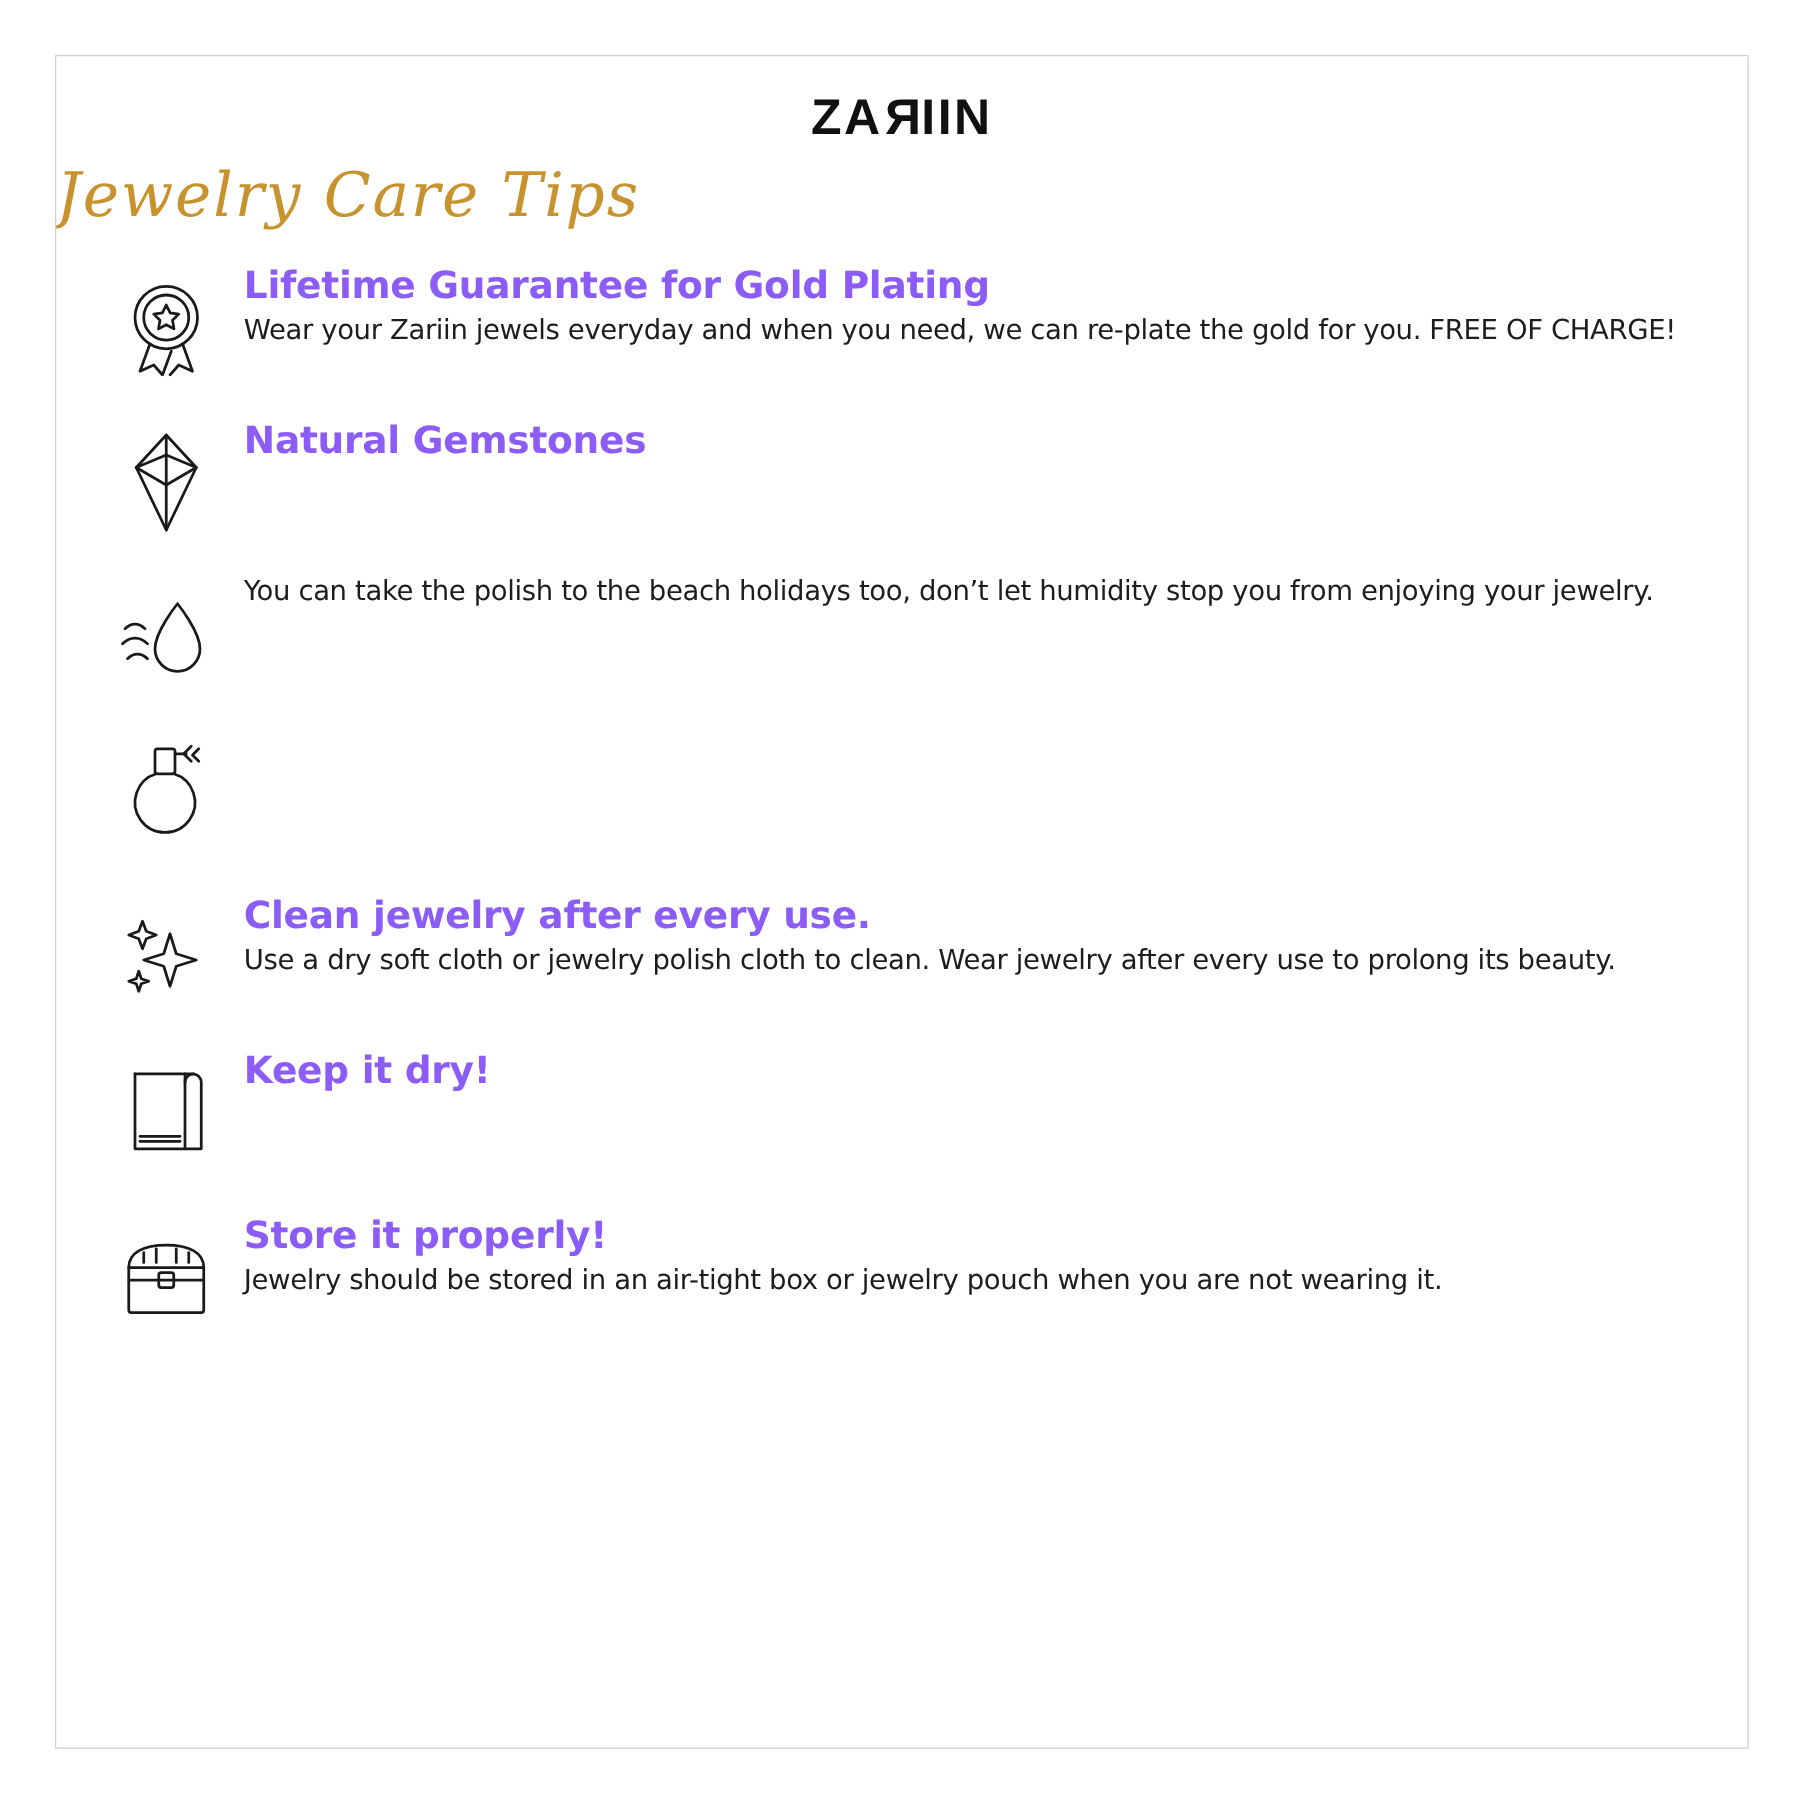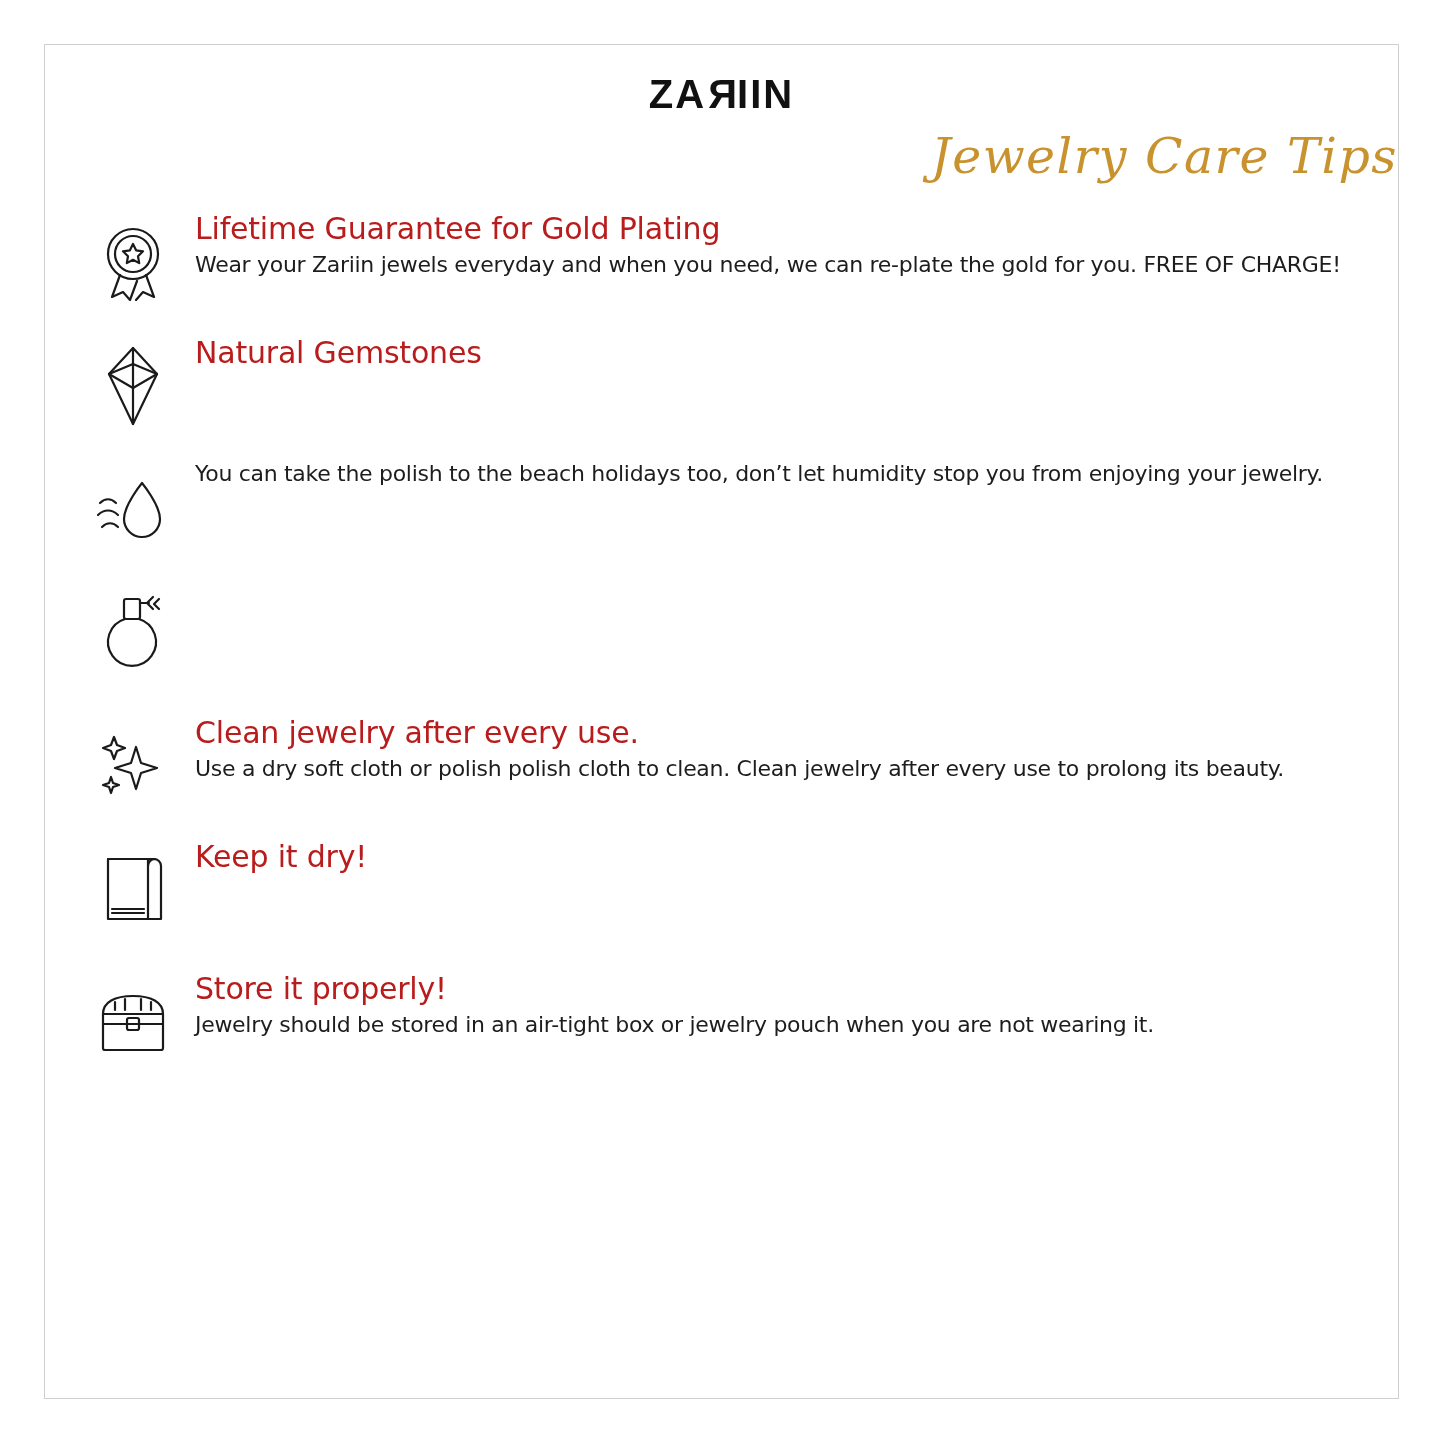--- a/index.html
+++ b/index.html
@@ -33,21 +33,21 @@
     font-size: 40px;
     letter-spacing: 2px;
     color: #111111;
     line-height: 1;
   }
   .brand .mirror-r {
     display: inline-block;
     transform: scaleX(-1);
   }
   .script-title {
-    text-align: right;
+    text-align: left;
     margin-top: 16px;
     color: #c8922e;
     font-family: "DejaVu Serif", serif;
     font-style: italic;
     font-size: 49px;
     letter-spacing: 1.5px;
     line-height: 1.1;
   }
   .tips {
     margin-top: 26px;
@@ -70,24 +70,24 @@
   .icon-cell svg {
     display: block;
   }
   .text-cell {
     flex: 1 1 auto;
     padding-left: 10px;
     padding-right: 10px;
   }
   .tip-title {
     font-family: "DejaVu Sans", sans-serif;
-    font-weight: 400;
+    font-weight: 700;
     font-size: 30px;
     line-height: 1.25;
-    color: #b91c1c;
+    color: #8b5cf6;
     margin: 0 0 2px 0;
     letter-spacing: -0.2px;
   }
   .tip-body {
     font-family: "DejaVu Sans", sans-serif;
     font-weight: 400;
     font-size: 22px;
     line-height: 1.45;
     color: #1d1d1d;
     margin: 0;
@@ -166,21 +166,21 @@
     <div class="tip">
       <div class="icon-cell">
         <svg width="74" height="74" viewBox="0 0 74 74" fill="none" stroke="#1a1a1a" stroke-width="2.2" stroke-linecap="round" stroke-linejoin="round">
           <path d="M40 18 L45 34 L61 39 L45 44 L40 60 L35 44 L19 39 L35 34 Z"></path>
           <path d="M18 8 L21 16 L29 19 L21 22 L18 30 L15 22 L7 19 L15 16 Z"></path>
           <path d="M15 48 L17 54 L23 56 L17 58 L15 64 L13 58 L7 56 L13 54 Z"></path>
         </svg>
       </div>
       <div class="text-cell">
         <p class="tip-title">Clean jewelry after every use.</p>
-        <p class="tip-body">Use a dry soft cloth or polish polish cloth to clean. Clean jewelry after every use to prolong its beauty.</p>
+        <p class="tip-body">Use a dry soft cloth or jewelry polish cloth to clean. Wear jewelry after every use to prolong its beauty.</p>
       </div>
     </div>
 
     <div class="tip compact">
       <div class="icon-cell">
         <svg width="70" height="74" viewBox="0 0 70 74" fill="none" stroke="#1a1a1a" stroke-width="2.2" stroke-linecap="round" stroke-linejoin="round">
           <path d="M10 6 L10 66 L50 66 L50 6"></path>
           <path d="M10 6 L56 6 a7 7 0 0 1 7 7 L63 66 L50 66"></path>
           <path d="M50 13 a7 7 0 0 1 7-7"></path>
           <path d="M14 56 L46 56"></path>

